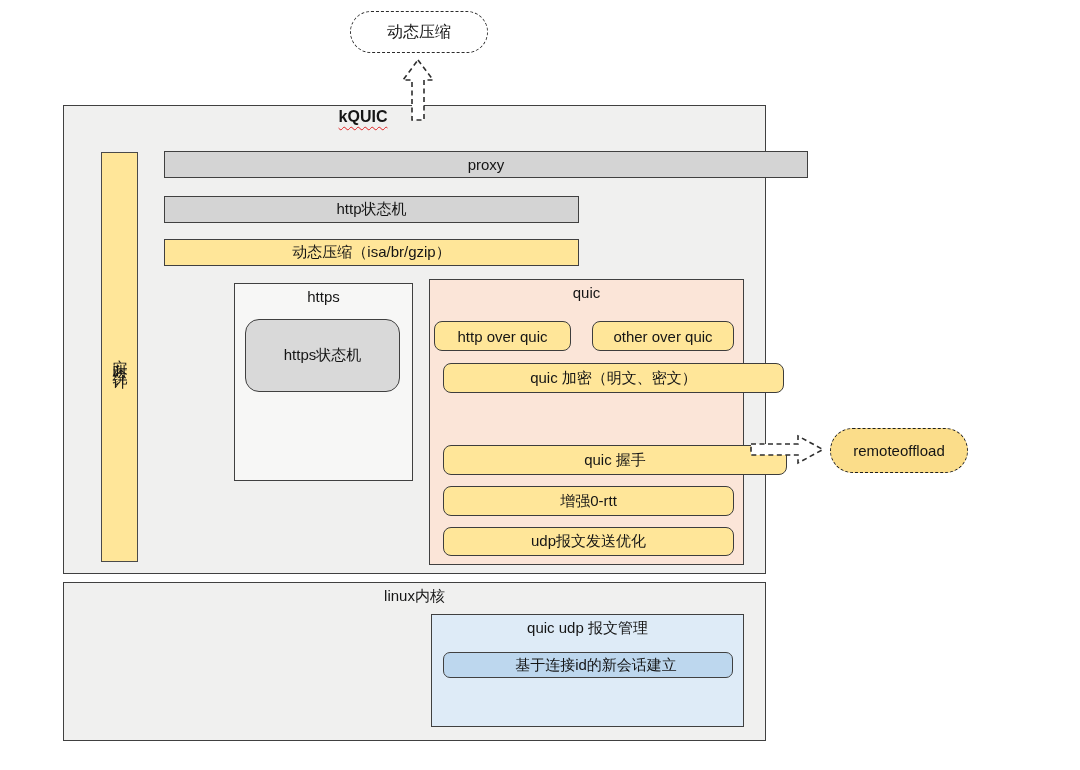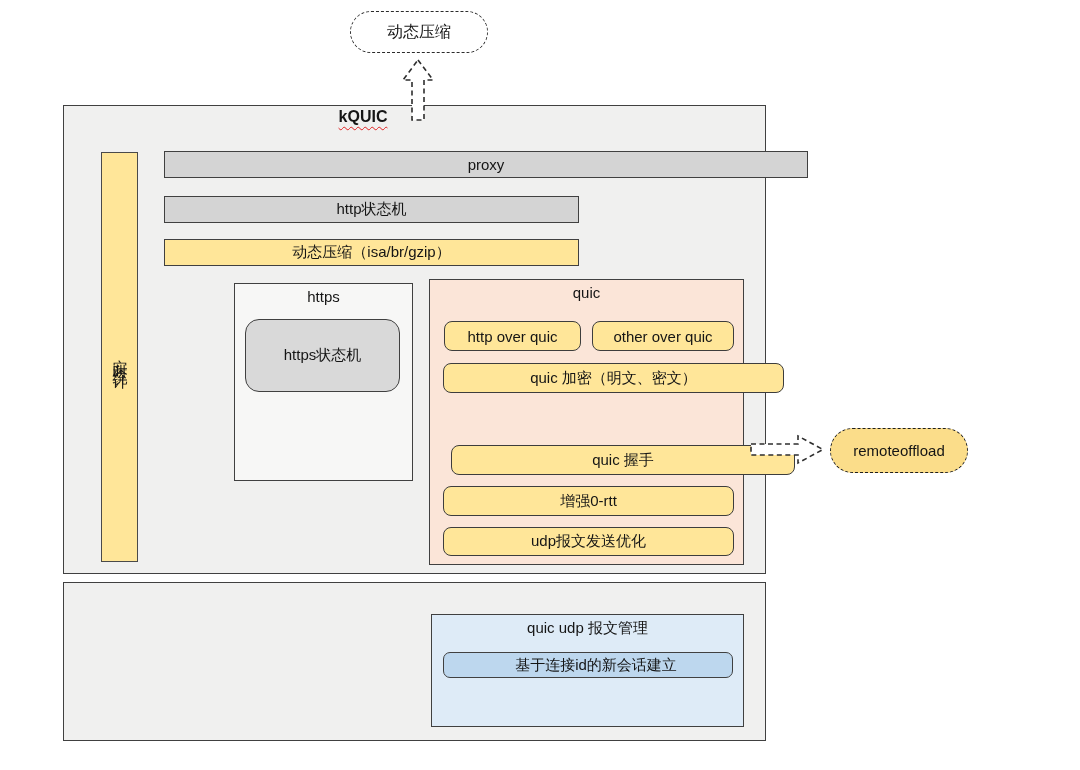--- a/index.html
+++ b/index.html
@@ -68,25 +68,25 @@
   .https-sm{position:absolute;left:10px;top:35px;width:155px;height:73px;
     background:var(--gray-node);border:1.5px solid var(--line);border-radius:14px;}
   .https-hs{position:absolute;left:10px;top:160px;width:155px;height:30px;
     background:var(--gray-node);border:1.5px solid var(--line);border-radius:8px;}
 
   
   .quic-box{position:absolute;left:365px;top:173px;width:315px;height:286px;
     background:var(--peach);border:1.6px solid var(--line);}
   .qrow{position:absolute;height:30px;background:var(--yellow);
     border:1.5px solid #3d3d3d;border-radius:8px;}
-  .q-hoq{left:14px;top:41px;width:137px;}
+  .q-hoq{left:4px;top:41px;width:137px;}
   .q-ooq{left:162px;top:41px;width:142px;}
   .q-enc{left:13px;top:83px;width:341px;}
   .q-cc{left:13px;top:123px;width:291px;}
-  .q-hs{left:21px;top:165px;width:344px;}
+  .q-hs{left:13px;top:165px;width:344px;}
   .q-rtt{left:13px;top:206px;width:291px;}
   .q-udp{left:13px;top:247px;width:291px;height:29px;}
 
   
   .remote{
     left:830px;top:428px;width:138px;height:45px;
     background:var(--yellow-deep);border:1.7px dashed #1f1f1f;border-radius:23px;
     flex-direction:row;line-height:1.2;font-size:15px;
   }
 
@@ -160,19 +160,20 @@
 <svg class="abs right-arrow" viewBox="0 0 78 31">
   <polygon points="2,10 49,10 49,2 74,15.5 49,29 49,21 2,21" fill="#ffffff" stroke="#2e2e2e" stroke-width="1.6" stroke-dasharray="5 3.5"></polygon>
 </svg>
 
 <div class="abs center remote">
   <span>remote</span>
   <span>offload</span>
 </div>
 
 <div class="box kernel">
+  <div class="sub-title">linux内核</div>
   <div class="udp-box">
     <div class="sub-title">quic udp 报文管理</div>
     <div class="krow k-new center t">
         <span>基于连接id的新会话建立</span>
       </div>
   </div>
 </div>
 
 </body></html>

